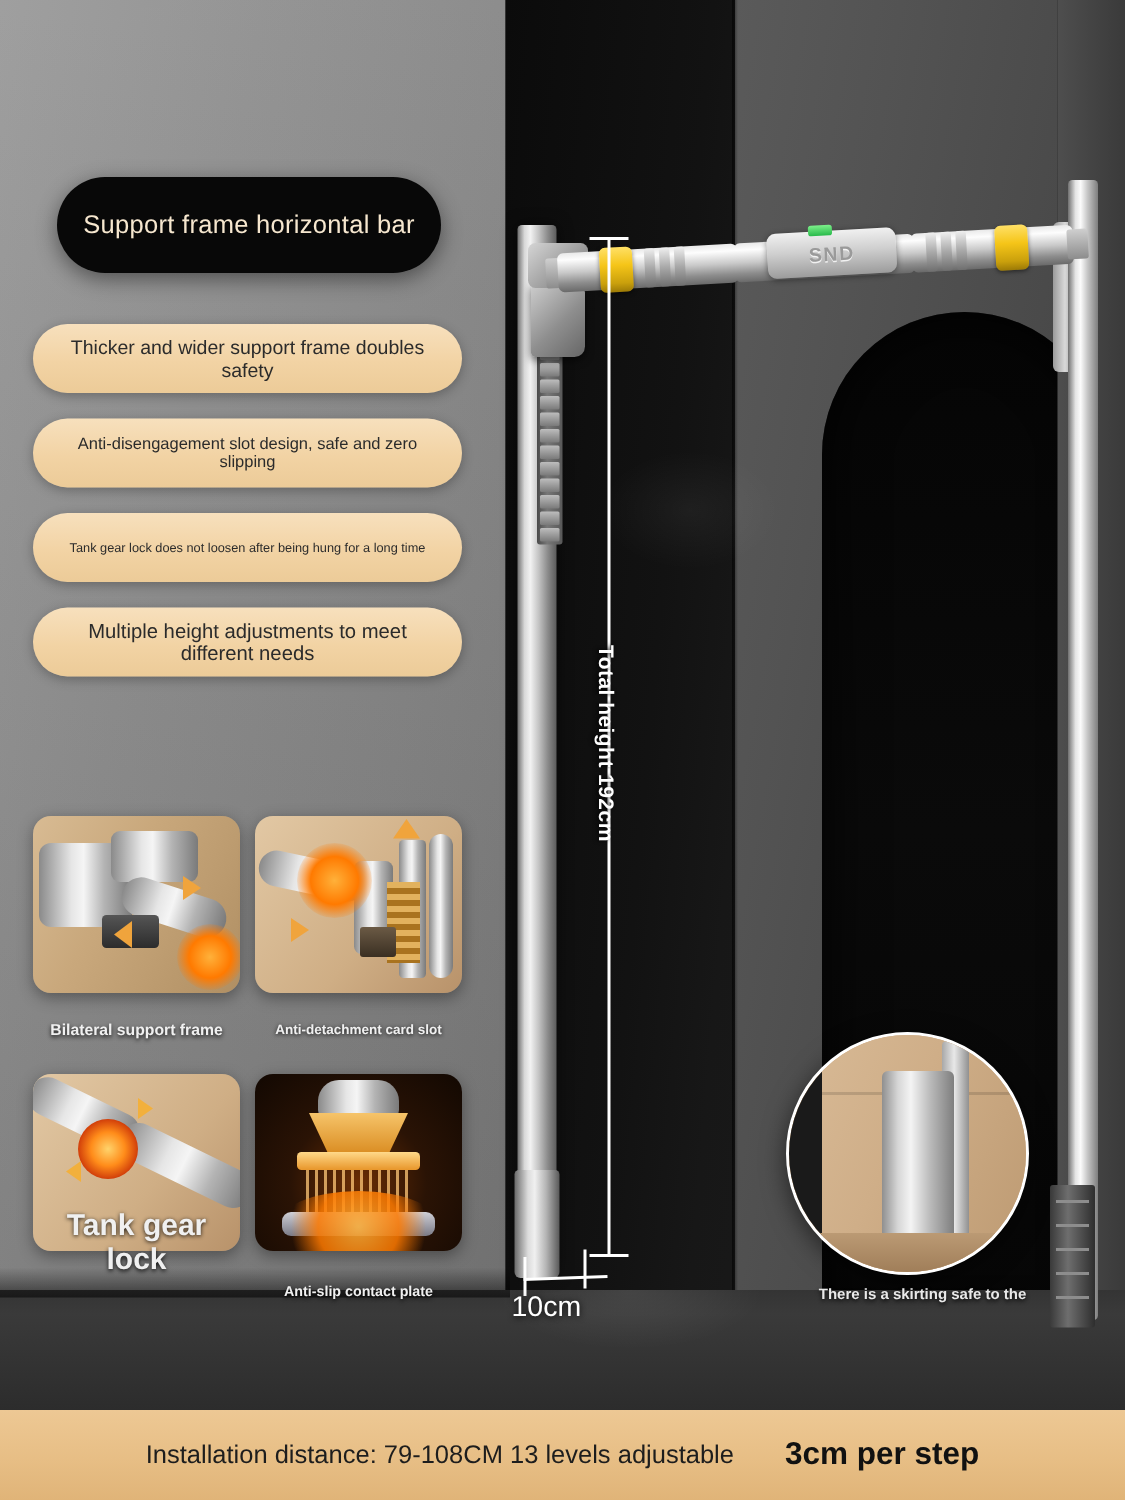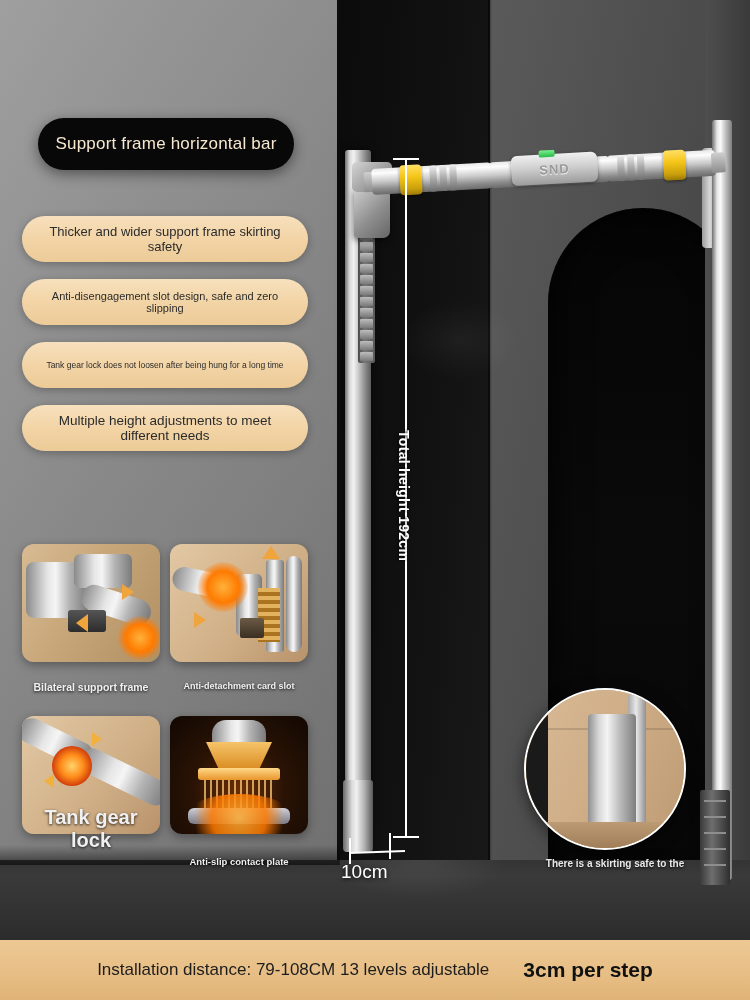--- a/index.html
+++ b/index.html
@@ -212,21 +212,21 @@
     border-radius:3px;
   }
   .ci-caption{
     position:absolute; left:500px; top:858px; width:230px; text-align:center;
     color:#e9e9e9; font-size:10px; font-weight:bold;
     text-shadow:0 1px 3px rgba(0,0,0,.9);
   }
 
   
   .pill-title{
-    position:absolute; left:38px; top:118px; width:256px; height:52px;
+    position:absolute; left:38px; top:118px; width:256px; height:64px;
     background:#080808; border-radius:32px;
     display:flex; align-items:center; justify-content:center;
     box-shadow:0 4px 14px rgba(0,0,0,.45);
   }
   .pill-title span{ color:#f6e7cf; font-size:17px; font-weight:500; letter-spacing:.2px; }
 
   .pill{
     position:absolute; left:22px; width:286px; height:46px;
     background:linear-gradient(180deg,#f7e0bd 0%,#f2d3a4 55%,#eccb98 100%);
     border-radius:23px;
@@ -355,21 +355,21 @@
       <div class="ci-floor"></div>
     </div>
     <div class="ci-caption">There is a skirting safe to the</div>
   </div>
 
   <div class="pill-title">
     <span>Support frame horizontal bar</span>
   </div>
 
   <div class="pill pill-1">
-    <span>Thicker and wider support frame skirting safety</span>
+    <span>Thicker and wider support frame doubles safety</span>
   </div>
   <div class="pill pill-2">
     <span>Anti-disengagement slot design, safe and zero slipping</span>
   </div>
   <div class="pill pill-4">
     <span>Multiple height adjustments to meet different needs</span>
   </div>
   <div class="pill pill-3">
     <span>Tank gear lock does not loosen after being hung for a long time</span>
   </div>

